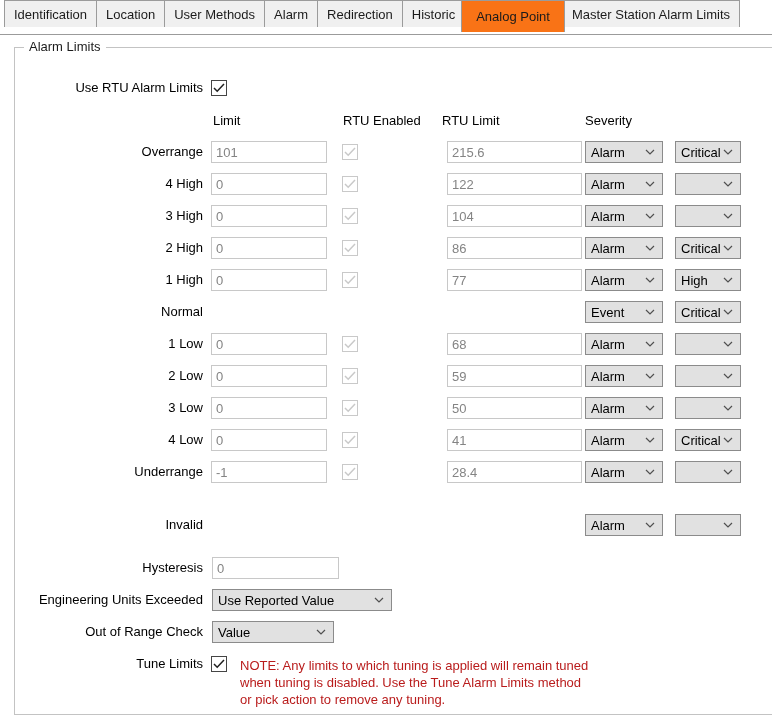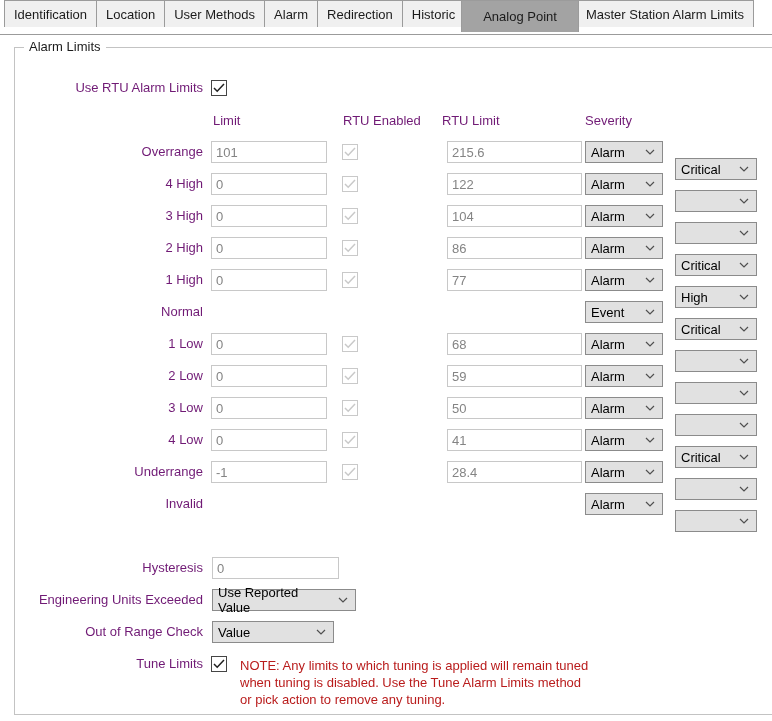--- a/index.html
+++ b/index.html
@@ -16,36 +16,36 @@
     display:flex; align-items:flex-start; padding-left:4px;
     border-bottom:1px solid #9b9b9b;
   }
   .tab {
     height:27px; background:#f0f0f0;
     border:1px solid #9b9b9b; border-bottom:none;
     display:flex; align-items:center; padding:0 9px;
     margin-right:-1px; white-space:nowrap; cursor:default;
   }
   .tab.active {
-    background:#a3a3a3; height:32px; margin-bottom:-1px;
-    padding:0 21px; position:relative; z-index:2; margin-left:-3px; margin-right:-3px;
+    background:#f97316; height:32px; margin-bottom:-1px;
+    padding:0 14px; position:relative; z-index:2; margin-left:-3px; margin-right:-3px;
   }
 
   
   .groupbox {
     position:absolute; left:14px; top:47px; width:766px; height:668px;
     border:1px solid #c3c3c3;
   }
   .gb-title {
     position:absolute; left:9px; top:-9px; background:#fff; padding:0 5px;
     color:#1b1b1b;
   }
 
   
-  .lbl { color:#701a75; }
+  .lbl { color:#000000; }
   .tin {
     position:absolute; height:22px; border:1px solid #c8c8c8; background:#fff;
     color:#848484; font-family:"Liberation Sans", sans-serif; font-size:13px;
     padding:0 4px; outline:none;
   }
   .combo {
     position:absolute; height:22px; background:#e1e1e1; border:1px solid #8b8b8b;
     display:flex; align-items:center; justify-content:space-between;
     padding:0 7px 0 5px; color:#000; cursor:default;
   }
@@ -66,27 +66,27 @@
   .col-headers span { position:absolute; white-space:nowrap; }
   .hdr-limit { left:213px; } .hdr-rtu-en { left:343px; }
   .hdr-rtu-lim { left:442px; } .hdr-sev { left:585px; }
 
   .row { position:absolute; left:0; width:100%; height:22px; }
   .row .row-label { position:absolute; left:0; width:203px; text-align:right; line-height:22px; white-space:nowrap; }
   .row .limit   { left:211px; width:116px; }
   .row .cb      { left:342px; top:3px; }
   .row .rtulimit{ left:447px; width:135px; }
   .row .sev     { left:585px; width:78px; }
-  .row .pri     { left:675px; width:82px;margin-top:17px; }
+  .row .pri     { left:675px; width:66px; }
 
   
   .brow { position:absolute; left:0; width:100%; height:22px; }
   .brow .row-label { position:absolute; left:0; width:203px; text-align:right; line-height:22px; white-space:nowrap; }
   .hys-row   { top:557px; }  .hys-row .tin { left:212px; width:127px; }
-  .eu-row    { top:589px; }  .eu-row .combo { left:212px; width:144px;gap:9px; }
+  .eu-row    { top:589px; }  .eu-row .combo { left:212px; width:180px;gap:9px; }
   .range-row { top:621px; }  .range-row .combo { left:212px; width:122px; }
   .tune-row  { top:655px; height:18px; }
   .tune-row .row-label { line-height:18px; }
   .tune-row .cb { left:211px; top:1px; }
   .note { position:absolute; left:240px; top:657px; line-height:17px; color:#b91c1c; }
 </style>
 </head>
 <body>
 
 <div class="screen">
@@ -412,21 +412,21 @@
       </div>
       <div class="combo pri">
         <span></span>
         <span class="chev">
             <svg width="10" height="6" viewBox="0 0 10 6">
               <polyline points="1,1 5,5 9,1" fill="none" stroke="#505050" stroke-width="1.2"></polyline>
             </svg>
           </span>
       </div>
     </div>
-      <div class="row no-inputs" style="top: 493px; text-decoration: underline;">
+      <div class="row no-inputs" style="top: 514px; text-decoration: underline;">
       <div class="row-label lbl">Invalid</div>
 
       <div class="combo sev">
         <span>Alarm</span>
         <span class="chev">
             <svg width="10" height="6" viewBox="0 0 10 6">
               <polyline points="1,1 5,5 9,1" fill="none" stroke="#505050" stroke-width="1.2"></polyline>
             </svg>
           </span>
       </div>

